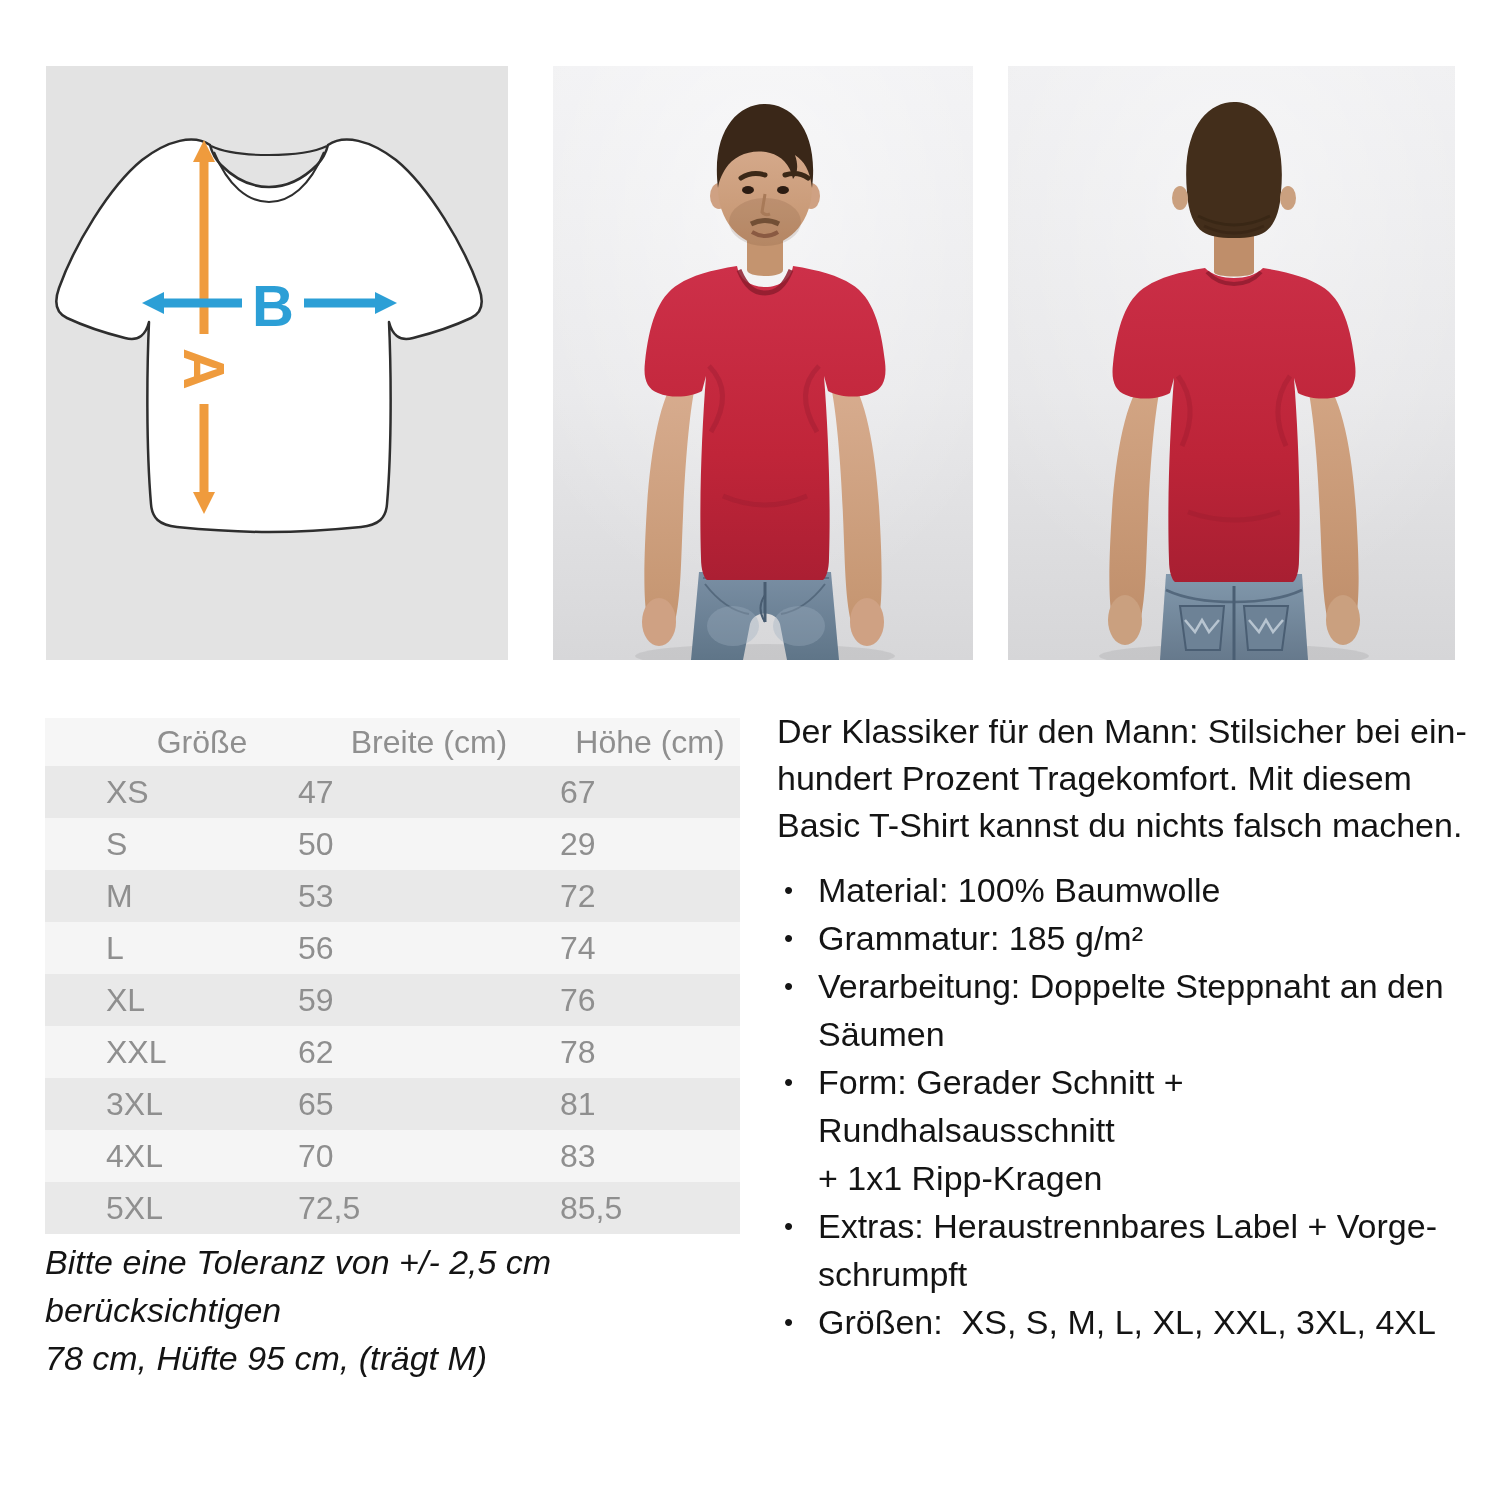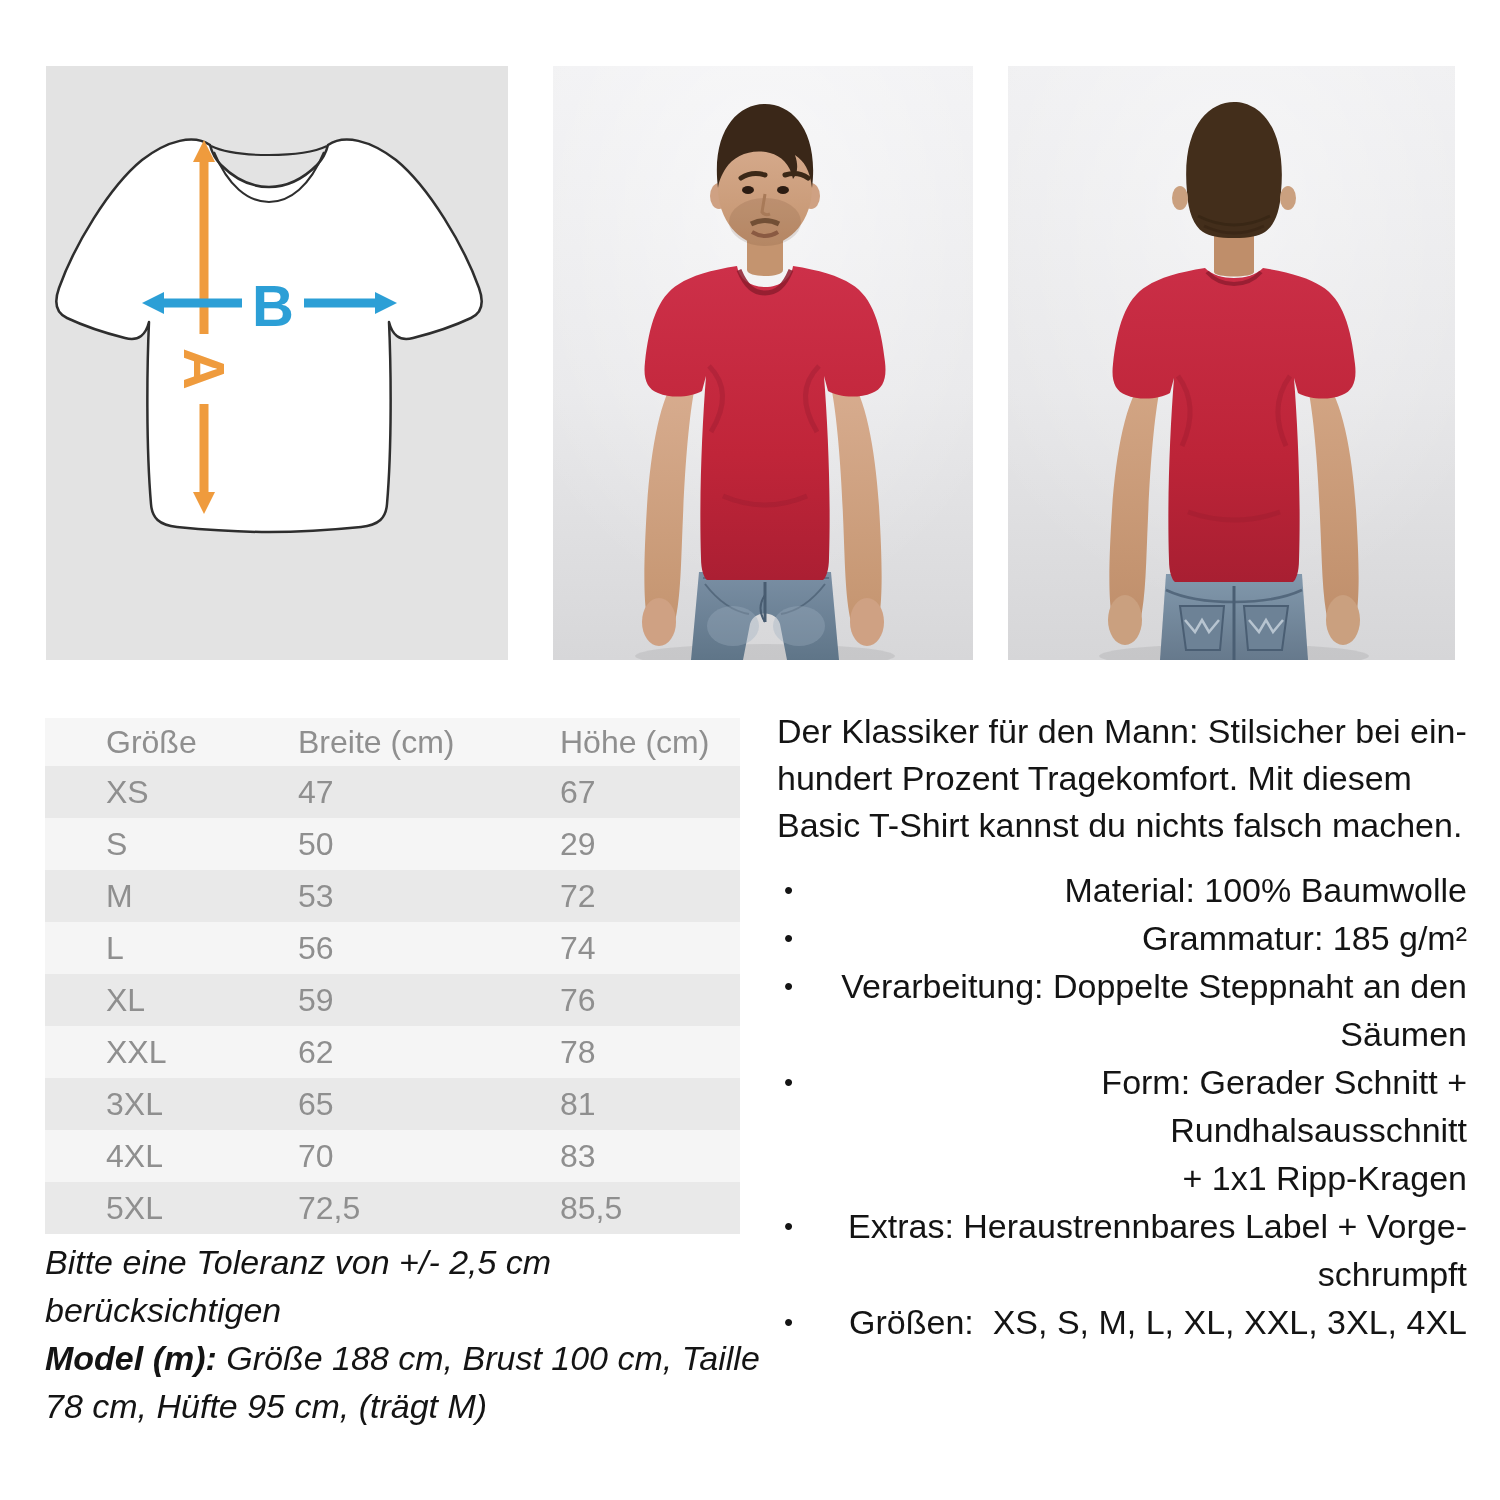--- a/index.html
+++ b/index.html
@@ -10,39 +10,39 @@
   #front-photo-panel{left:553px;width:420px;}
   #back-photo-panel{left:1008px;width:447px;}
   .panel svg{display:block;width:100%;height:100%;}
 
   
   .size-table-wrap{position:absolute;left:45px;top:718px;width:695px;}
   table.size-table{border-collapse:collapse;width:695px;table-layout:fixed;}
   table.size-table col.c1{width:253px;} table.size-table col.c2{width:262px;} table.size-table col.c3{width:180px;}
   table.size-table th,table.size-table td{font-weight:400;text-align:left;color:#8f8f8f;
         font-size:32px;padding:0 0 0 0;vertical-align:middle;}
-  table.size-table th{height:48px;background:#f6f6f6;}
+  table.size-table th{height:48px;background:#f6f6f6;text-align:center;}
   table.size-table td{height:52px;}
   table.size-table th:first-child,table.size-table td:first-child{padding-left:61px;}
   table.size-table tbody tr:nth-child(odd){background:#e9e9e9;}
   table.size-table tbody tr:nth-child(even){background:#f5f5f5;}
 
   
   .notes{position:absolute;left:45px;top:1238px;width:730px;font-size:34px;line-height:48px;color:#141414;}
   .notes .bold{font-weight:700;}
   .notes div{white-space:pre-wrap;font-style:italic;}
 
   
   .description{position:absolute;left:777px;top:708px;width:690px;font-size:34px;line-height:47px;color:#141414;}
   .description .para div{white-space:pre-wrap;}
   .bullet-list{margin-top:17px;}
   .bullet-item{display:flex;line-height:48px;}
   .bullet-item .dot{flex:0 0 34px;padding-left:7px;font-size:26px;color:#141414;}
   .bullet-item .bullet-text{flex:1;}
-  .bullet-item .bullet-text div{white-space:pre-wrap;text-align:right;}
+  .bullet-item .bullet-text div{white-space:pre-wrap;}
 </style>
 </head>
 <body>
 
 <div class="page">
 
   <div class="panel" id="diagram-panel">
     <svg viewBox="0 0 462 594">
       <rect x="0" y="0" width="462" height="594" fill="#e3e3e3"></rect>
 
@@ -291,21 +291,20 @@
             <td>5XL</td>
             <td>72,5</td>
             <td>85,5</td>
           </tr>
         </tbody>
     </table>
   </div>
 
   <div class="notes">
     <div>Bitte eine Toleranz von +/- 2,5 cm berücksichtigen</div>
-    <div><span class="bold">Model (m):</span><span> Größe 188 cm, Brust 100 cm, Taille</span></div>
     <div>78 cm, Hüfte 95 cm, (trägt M)</div>
   </div>
 
   <div class="description">
     <div class="para">
         <div>Der Klassiker für den Mann: Stilsicher bei ein-</div>
         <div>hundert Prozent Tragekomfort. Mit diesem</div>
         <div>Basic T-Shirt kannst du nichts falsch machen.</div>
       </div>
     <div class="bullet-list">

